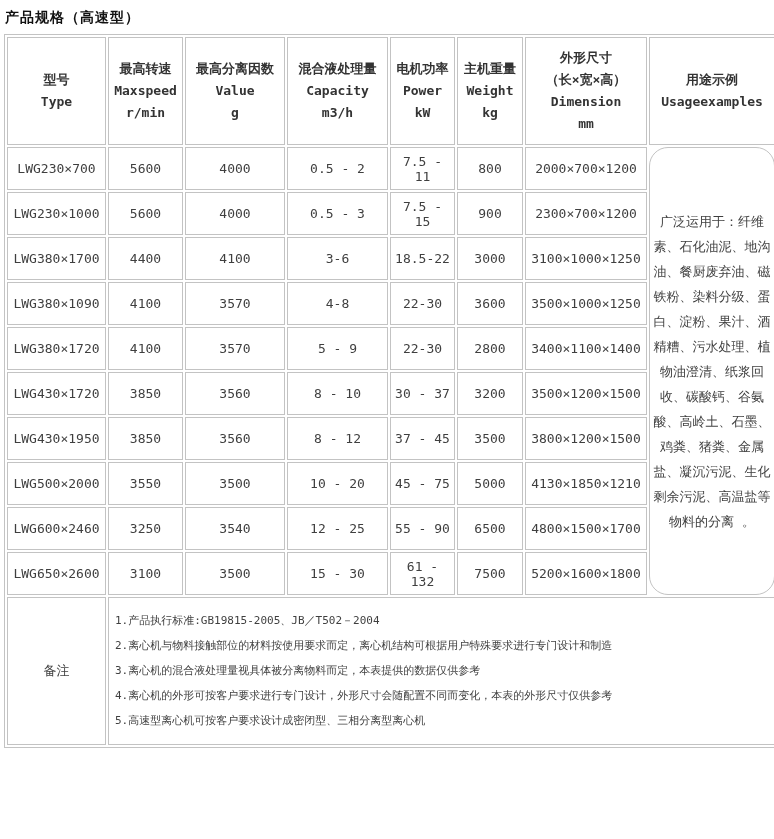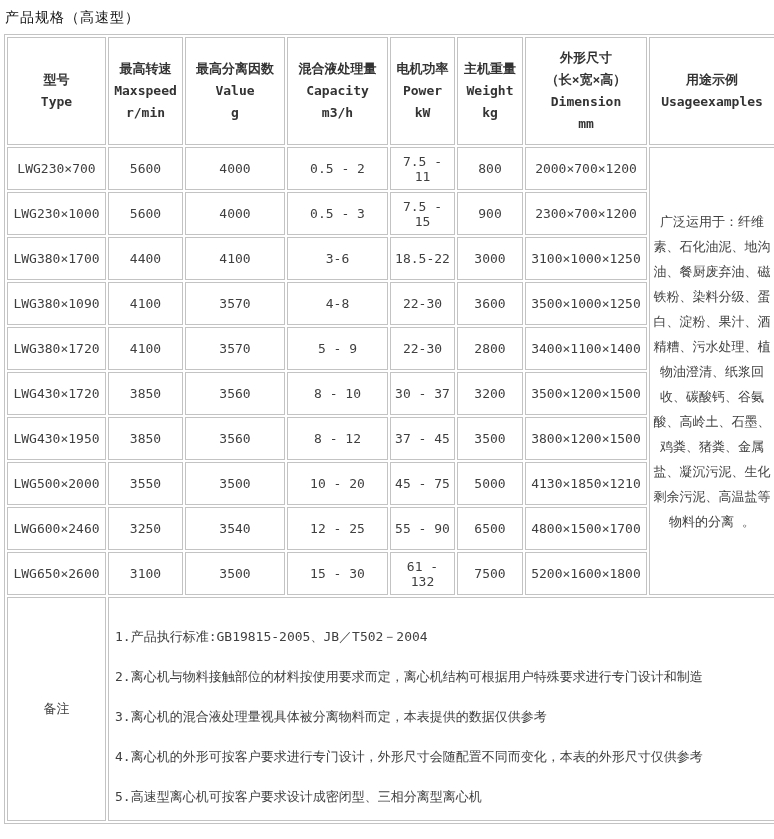--- a/index.html
+++ b/index.html
@@ -8,21 +8,21 @@
     width: 774px; height: 839px;
     background: #ffffff;
     font-family: "DejaVu Sans", "Liberation Sans", sans-serif;
     color: #3f3f3f;
   }
   .page { width: 774px; height: 839px; overflow: hidden; }
   .page-title {
     margin: 0;
     padding: 9px 0 7px 5px;
     font-size: 14px;
-    font-weight: normal;
+    font-weight: bold;
     color: #111111;
     letter-spacing: 1px;
   }
   table.spec {
     margin-left: 4px;
     width: 766px;
     border-collapse: separate;
     border-spacing: 2px;
     border: 1px solid #c3c3c3;
     background: #ffffff;
@@ -46,35 +46,36 @@
     line-height: 22px;
     height: 108px;
   }
   table.spec td.cell { height: 43px; }
   td.usage-cell {
     text-align: right;
     vertical-align: middle;
     line-height: 25px;
     padding: 4px 1px !important;
     letter-spacing: 0px;
+    border-radius: 19px;
   }
   td.remarks-label-cell {
     height: 128px;
     text-align: center;
     vertical-align: middle;
   }
   td.remarks-notes-cell {
     text-align: left !important;
     vertical-align: middle;
     padding: 6px 4px 6px 6px !important;
   }
   .note-line {
     line-height: 15px;
-    margin: 25px 0 10px 0;
-    font-size: 13px;
+    margin: 9px 0 10px 0;
+    font-size: 11px;
     color: #3f3f3f;
     white-space: nowrap;
   }
 </style>
 </head>
 <body>
 
 <div class="page">
 
   <div class="page-title">产品规格（高速型）</div>

